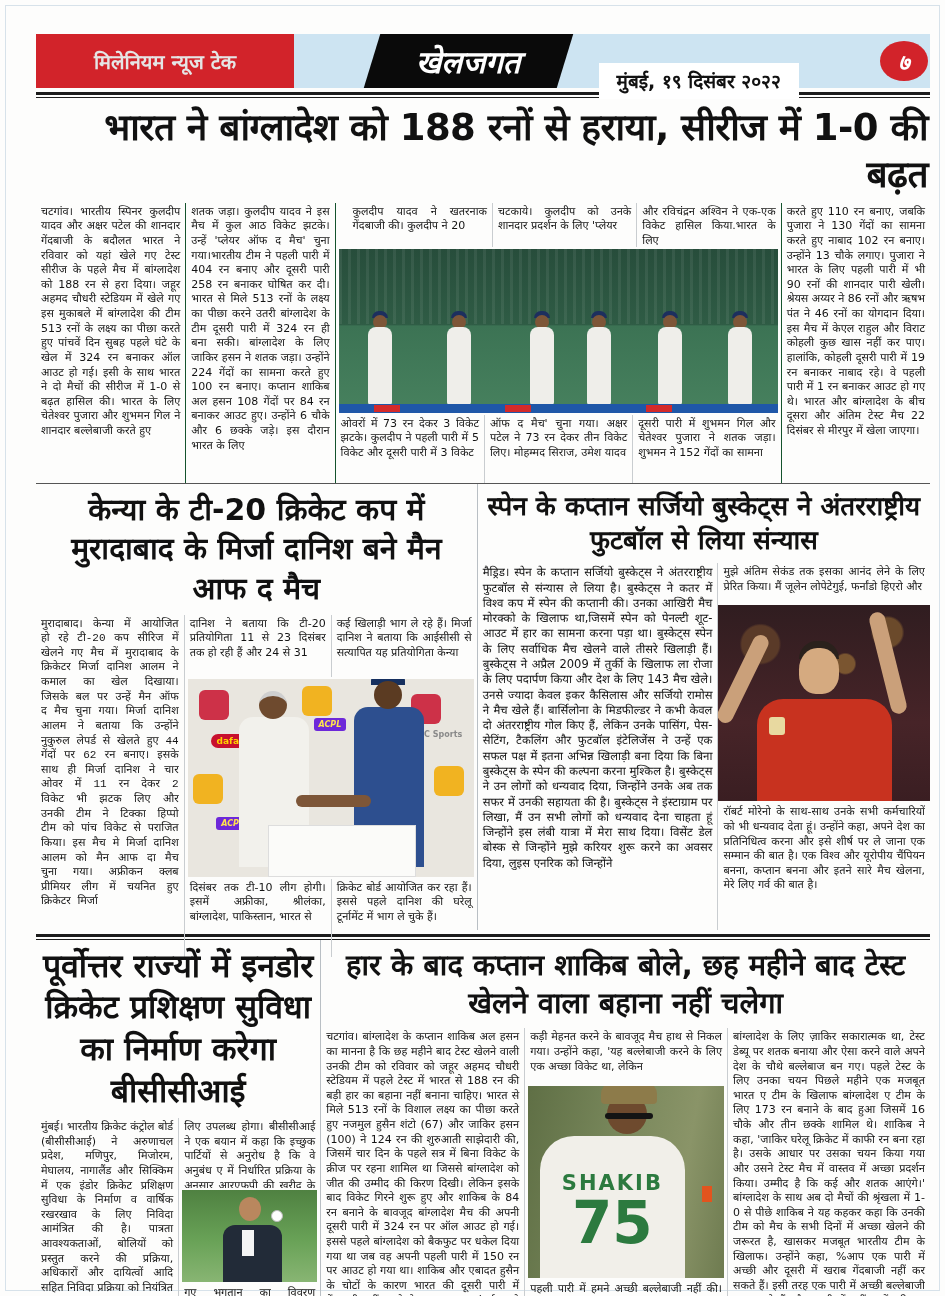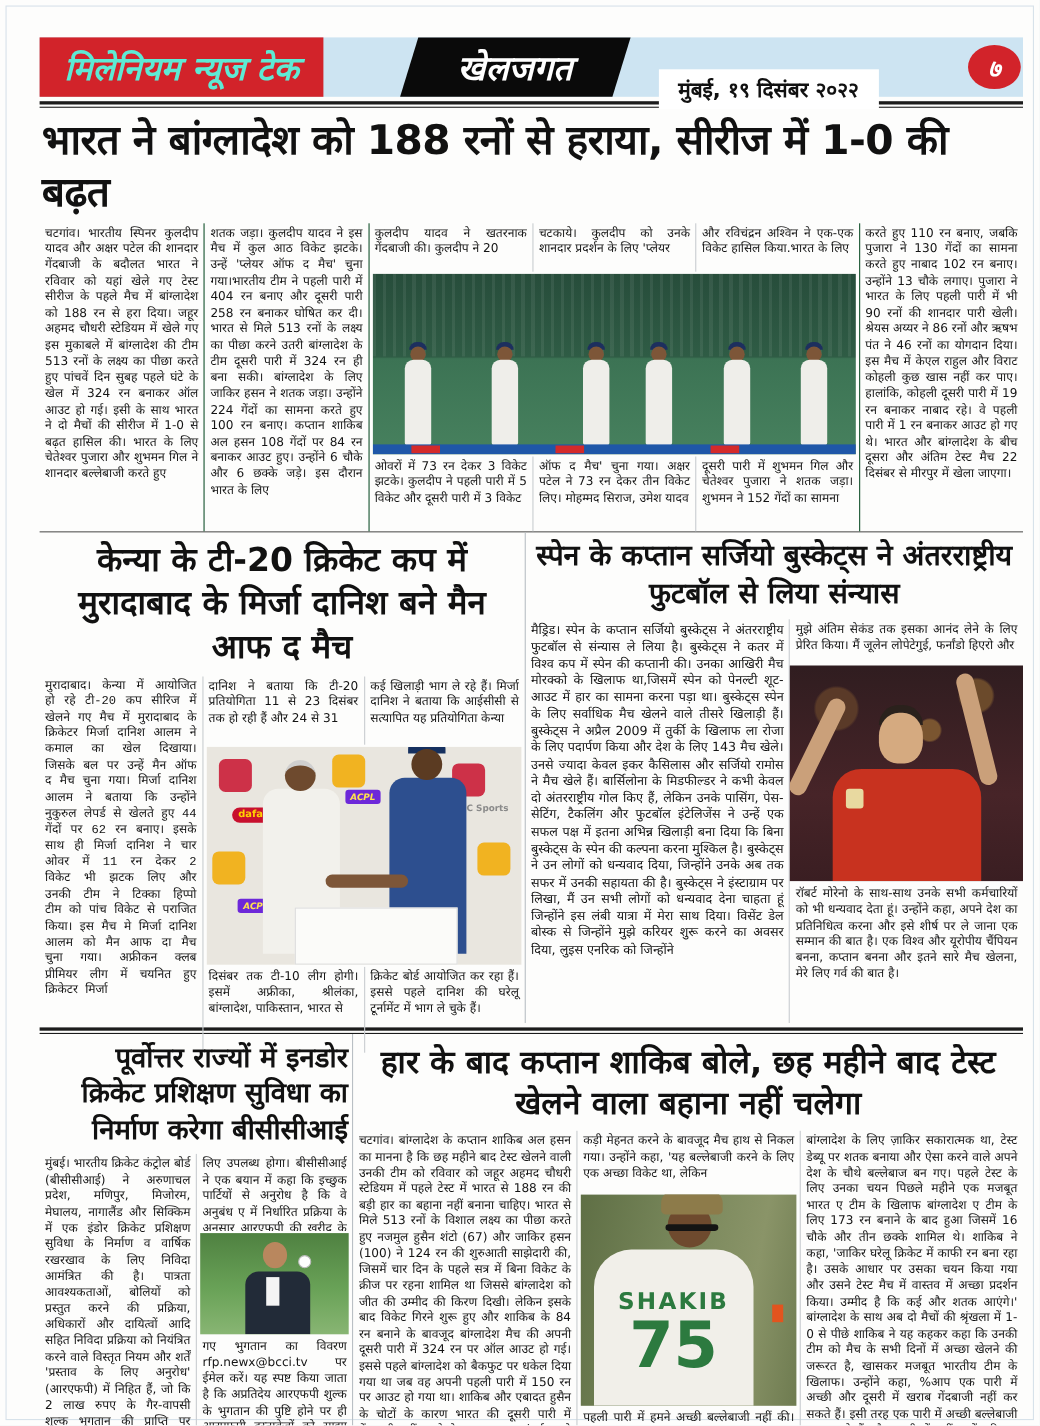--- a/index.html
+++ b/index.html
@@ -21,22 +21,22 @@
     pointer-events:none;
   }
   .content { position:absolute; left:36px; right:15px; top:34px; }
 
   
   .masthead-strip {
     height:54px; background:#cde4f2;
     display:flex; align-items:stretch; position:relative;
   }
   .brand-box {
-    background:#d2232a; color:#5eead4;
-    font-style:italic; font-weight:bold; font-size:30px;
+    background:#d2232a; color:#e5e5e5;
+    font-weight:bold; font-size:20px;
     display:flex; align-items:center; padding:0 22px;
     min-width:258px; justify-content:center;
   }
   .section-box {
     background:#0a0a0a; color:#fff;
     transform:skewX(-17deg);
     margin-left:78px; padding:0 44px;
     display:flex; align-items:center;
   }
   .section-box span {
@@ -52,40 +52,40 @@
     background:#d2232a; color:#fff;
     width:48px; height:40px; border-radius:50%;
     display:flex; align-items:center; justify-content:center;
     font-size:22px; font-weight:bold; font-style:italic;
     margin-left:auto; align-self:center; margin-right:2px;
   }
   .double-rule { height:6px; border-top:3px solid #1c1c1c; border-bottom:1px solid #1c1c1c; margin-top:4px; }
   .thin-rule { border-top:1px solid #555; }
 
   
-  .headline-xl { font-size:37px; line-height:1.28; font-weight:800; text-align:left; padding:6px 2px 4px; letter-spacing:-0.5px; }
+  .headline-xl { font-size:37px; line-height:1.28; font-weight:800; text-align:right; padding:6px 2px 4px; letter-spacing:-0.5px; }
   .headline-lg { font-size:30px; line-height:1.32; font-weight:800; text-align:center; padding:6px 4px 6px; }
   .headline-md { font-size:26px; line-height:1.3; font-weight:800; text-align:center; padding:6px 4px 6px; }
 
   
   .btxt {
     font-size:11px; line-height:1.33; text-align:justify;
     overflow:hidden; padding:2px 5px 0; color:#141414;
     word-break:break-word;
   }
 
   
   .a1-body { display:flex; height:280px; }
   .a1-body > * + * { border-left:1px solid #14532d; }
   .a1-col { width:16.7%; }
   .a1-mid { width:49.9%; display:flex; flex-direction:column; }
   .a1-mid-row { display:flex; flex:0 0 auto; }
   .a1-mid-row > * { width:33.33%; }
   .a1-mid-row > * + * { border-left:1px solid #c9cdd0; }
-  .a1-mid-top { height:44px; }
+  .a1-mid-top { height:44px;margin-left:12px; }
   .a1-mid-bot { height:68px; }
 
   
   .photo { position:relative; overflow:hidden; background:#6a8a60; }
   .photo * { position:absolute; }
 
   
   .ph-main { height:166px; margin:2px 3px;
     background:linear-gradient(#274d3b 0%, #2f5c45 46%, #3c7354 47%, #47815e 100%); }
   .ph-main .stands { left:0; right:0; top:0; height:46%;
@@ -155,21 +155,21 @@
 
   .spain-body { display:flex; flex:1; }
   .spain-c1 { width:53%; font-size:11.5px; }
   .spain-c2 { width:47%; border-left:1px solid #c9cdd0; display:flex; flex-direction:column; }
   .spain-c2-top { height:40px; }
   .spain-c2-bot { flex:1; }
 
   .row3 { display:flex; height:378px; }
   .row3-left { width:31.8%; display:flex; flex-direction:column; }
   .row3-right { width:68.2%; border-left:1px solid #b9bfc4; display:flex; flex-direction:column; }
-  .bcci-headline { font-size:25px;text-align:right; }
+  .bcci-headline { font-size:32px; }
   .bcci-body { display:flex; flex:1; }
   .bcci-c1 { width:50%; }
   .bcci-c2 { width:50%; border-left:1px solid #c9cdd0; display:flex; flex-direction:column; }
   .bcci-c2-top { height:70px; }
   .bcci-c2-bot { flex:1; }
 
   .shakib-headline { font-size:29px; }
   .shakib-body { display:flex; flex:1; }
   .shakib-body > * + * { border-left:1px solid #c9cdd0; }
   .shakib-c { width:33.33%; }

